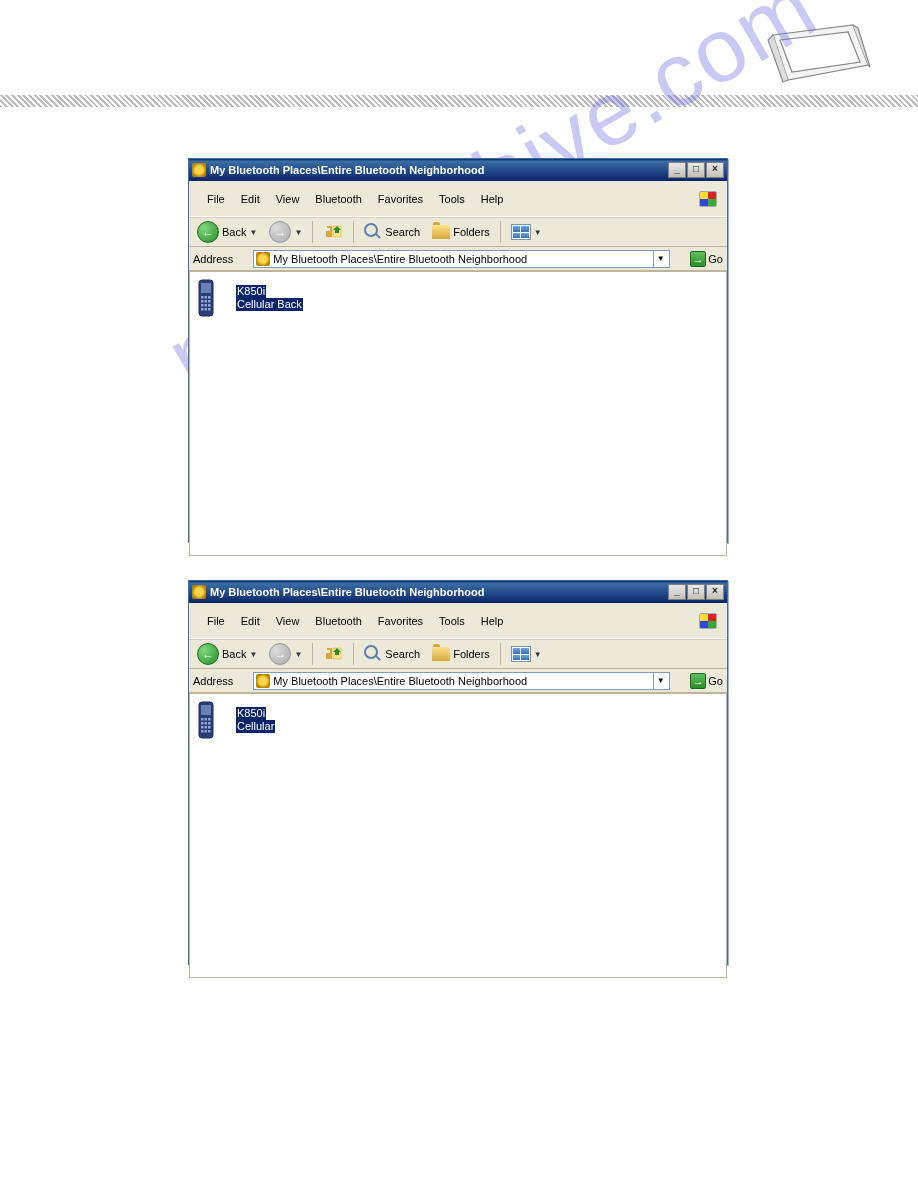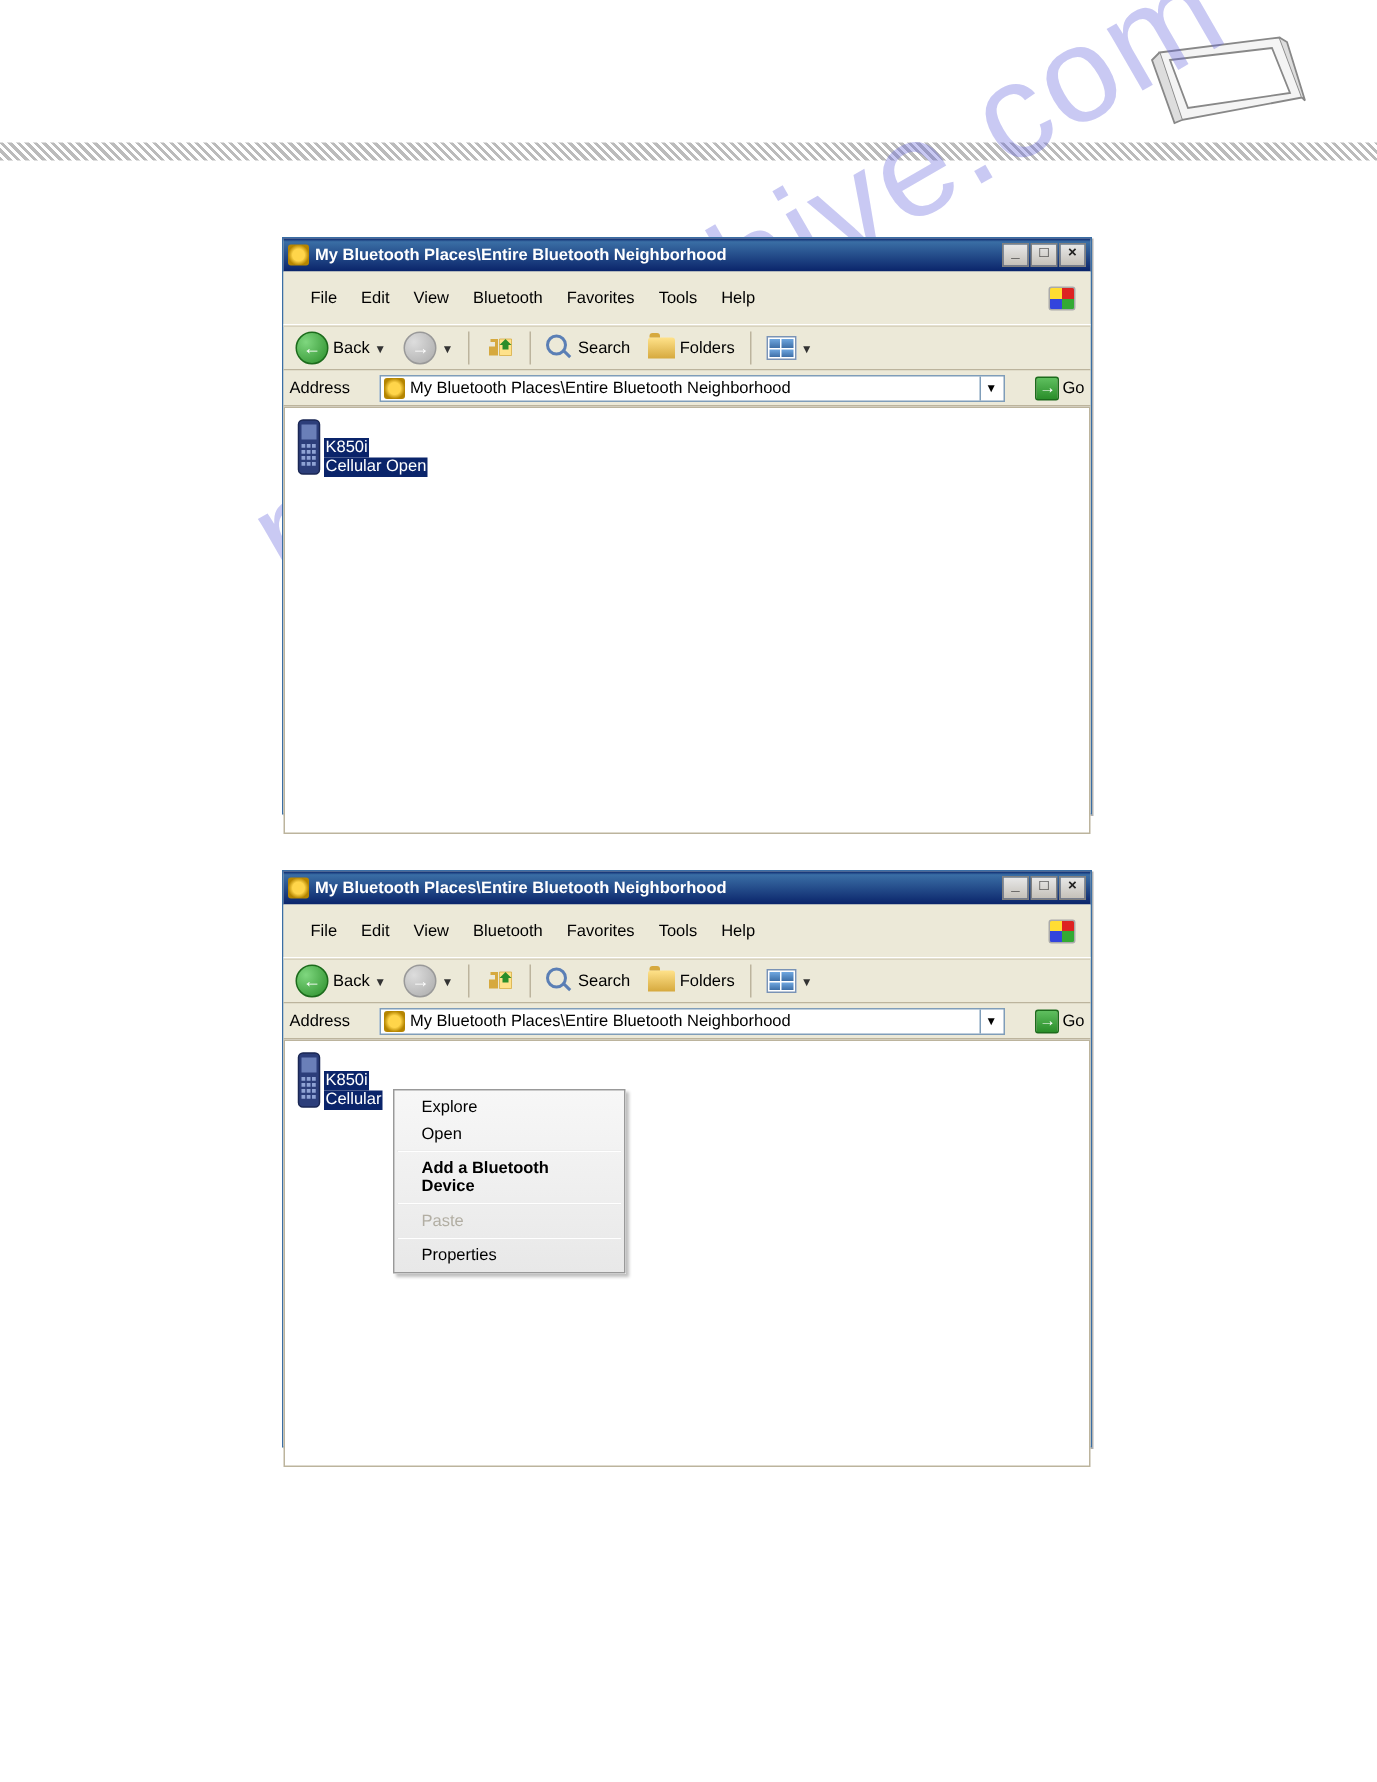--- a/index.html
+++ b/index.html
@@ -36,21 +36,21 @@
 .views-icon span { background: linear-gradient(#6fa7e0,#3e6fa7); }
 .dd-arrow { font-size: 8px; color: #333; }
 .addrbar { height: 24px; background: #ece9d8; display: flex; align-items: center; padding: 0 4px; gap: 20px; border-bottom: 1px solid #bcb49d; }
 .addrbar .lbl { font-size: 11px; }
 .addrbar .addr-input { flex: 1; height: 18px; background: #fff; border: 1px solid #7f9db9; display: flex; align-items: center; padding: 0 2px; gap: 3px; font-size: 11px; }
 .addrbar .addr-input .ai-icon { width: 14px; height: 14px; background: radial-gradient(circle,#ffd54a 40%,#b58500 70%); border-radius: 2px; }
 .addrbar .addr-dd { width: 14px; height: 16px; border-left: 1px solid #7f9db9; display: flex; align-items: center; justify-content: center; font-size: 8px; }
 .go-btn { height: 18px; display: flex; align-items: center; gap: 2px; font-size: 11px; }
 .go-arrow { width: 16px; height: 16px; background: linear-gradient(#5fbf5f,#2a8e2a); border: 1px solid #1c6b1c; border-radius: 2px; color: #fff; display: flex; align-items: center; justify-content: center; font-size: 11px; }
 .content { height: calc(100% - 98px); background: #fff; border: 1px solid #bcb49d; margin: 0; position: relative; }
-.device-item { position: absolute; top: 6px; left: 6px; width: 110px; display: flex; align-items: flex-end; gap: 0; }
+.device-item { position: absolute; top: 6px; left: 6px; width: 110px; display: flex; align-items: center; gap: 20px; }
 .phone-icon { width: 20px; height: 40px; flex-shrink: 0; }
 .phone-icon svg { width: 20px; height: 40px; }
 .device-labels { flex: 1; }
 .device-labels div { font-size: 11px; line-height: 13px; }
 .device-labels .sel { background: #0a246a; color: #fff; padding: 0 1px; display: inline-block; }
 .context-menu { position: absolute; top: 32px; left: 72px; width: 155px; background: linear-gradient(#f7f7f7,#e8e8e8); border: 1px solid #999; box-shadow: 2px 2px 2px rgba(0,0,0,.25); padding: 2px 0; }
 .cm-item { padding: 3px 18px; font-size: 11px; color: #000; }
 .cm-item.disabled { color: #b2aea3; }
 .cm-item.bold { font-weight: bold; font-size: 11px; }
 .cm-sep { height: 1px; background: #c0c0c0; margin: 2px 2px; border-bottom: 1px solid #fff; }
@@ -162,21 +162,21 @@
             <rect x="5" y="26" width="2.5" height="2.5" fill="#8fa3d4"></rect>
               <rect x="8.5" y="26" width="2.5" height="2.5" fill="#8fa3d4"></rect>
               <rect x="12" y="26" width="2.5" height="2.5" fill="#8fa3d4"></rect>
             <rect x="5" y="30" width="2.5" height="2.5" fill="#8fa3d4"></rect>
               <rect x="8.5" y="30" width="2.5" height="2.5" fill="#8fa3d4"></rect>
               <rect x="12" y="30" width="2.5" height="2.5" fill="#8fa3d4"></rect>
           </svg>
         </div>
         <div class="device-labels">
           <div><span class="sel">K850i</span></div>
-          <div><span class="sel">Cellular Open</span></div>
+          <div><span class="sel">Cellular Back</span></div>
         </div>
       </div>
     </div>
   </div>
 
   <div class="explorer-window wnd-2">
     <div class="titlebar">
       <div class="t-icon"></div>
       <div class="t-text">My Bluetooth Places\Entire Bluetooth Neighborhood</div>
       <div class="t-btns">
@@ -265,26 +265,16 @@
             <rect x="5" y="30" width="2.5" height="2.5" fill="#8fa3d4"></rect>
               <rect x="8.5" y="30" width="2.5" height="2.5" fill="#8fa3d4"></rect>
               <rect x="12" y="30" width="2.5" height="2.5" fill="#8fa3d4"></rect>
           </svg>
         </div>
         <div class="device-labels">
           <div><span class="sel">K850i</span></div>
           <div><span class="sel">Cellular</span></div>
         </div>
       </div>
-      <div class="context-menu">
-        <div class="cm-item">Explore</div>
-        <div class="cm-item">Open</div>
-        <div class="cm-sep"></div>
-        <div class="cm-item bold">Add a Bluetooth Device</div>
-        <div class="cm-sep"></div>
-        <div class="cm-item disabled">Paste</div>
-        <div class="cm-sep"></div>
-        <div class="cm-item">Properties</div>
-      </div>
     </div>
   </div>
 
 </div>
 
 </body></html>

